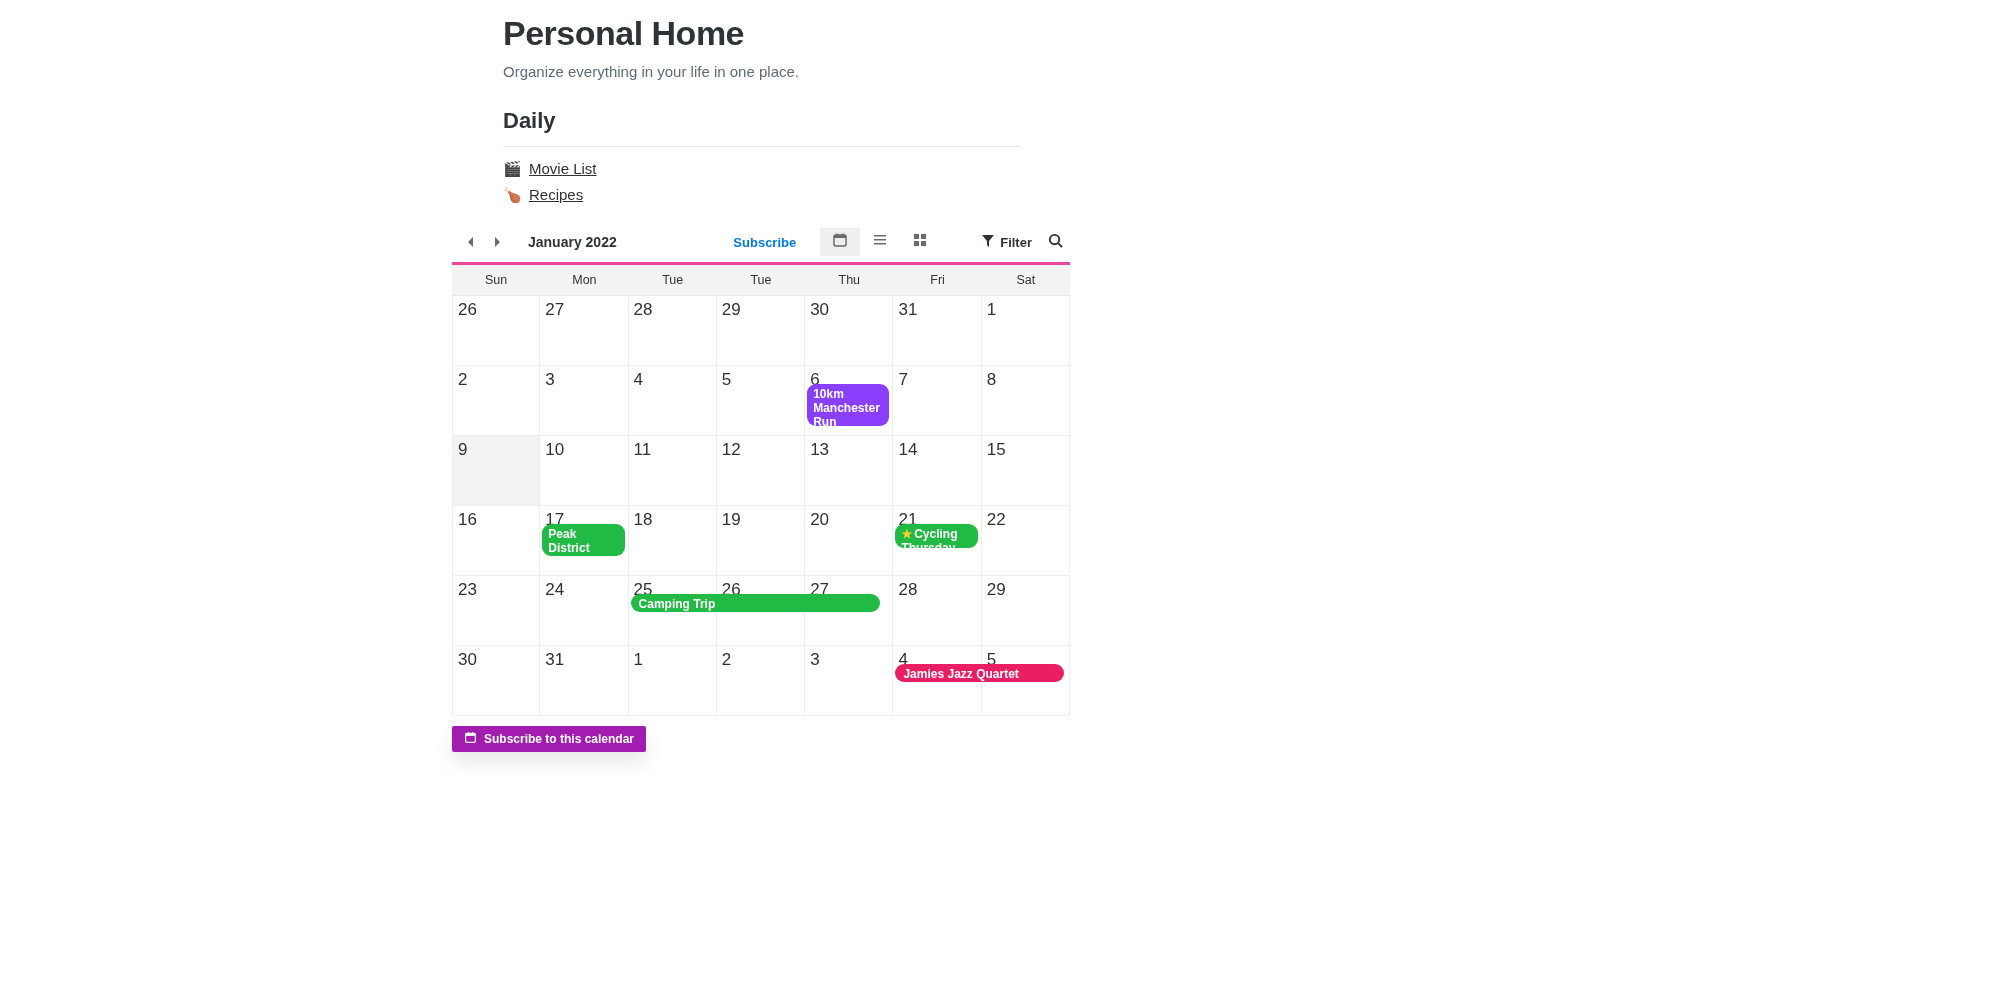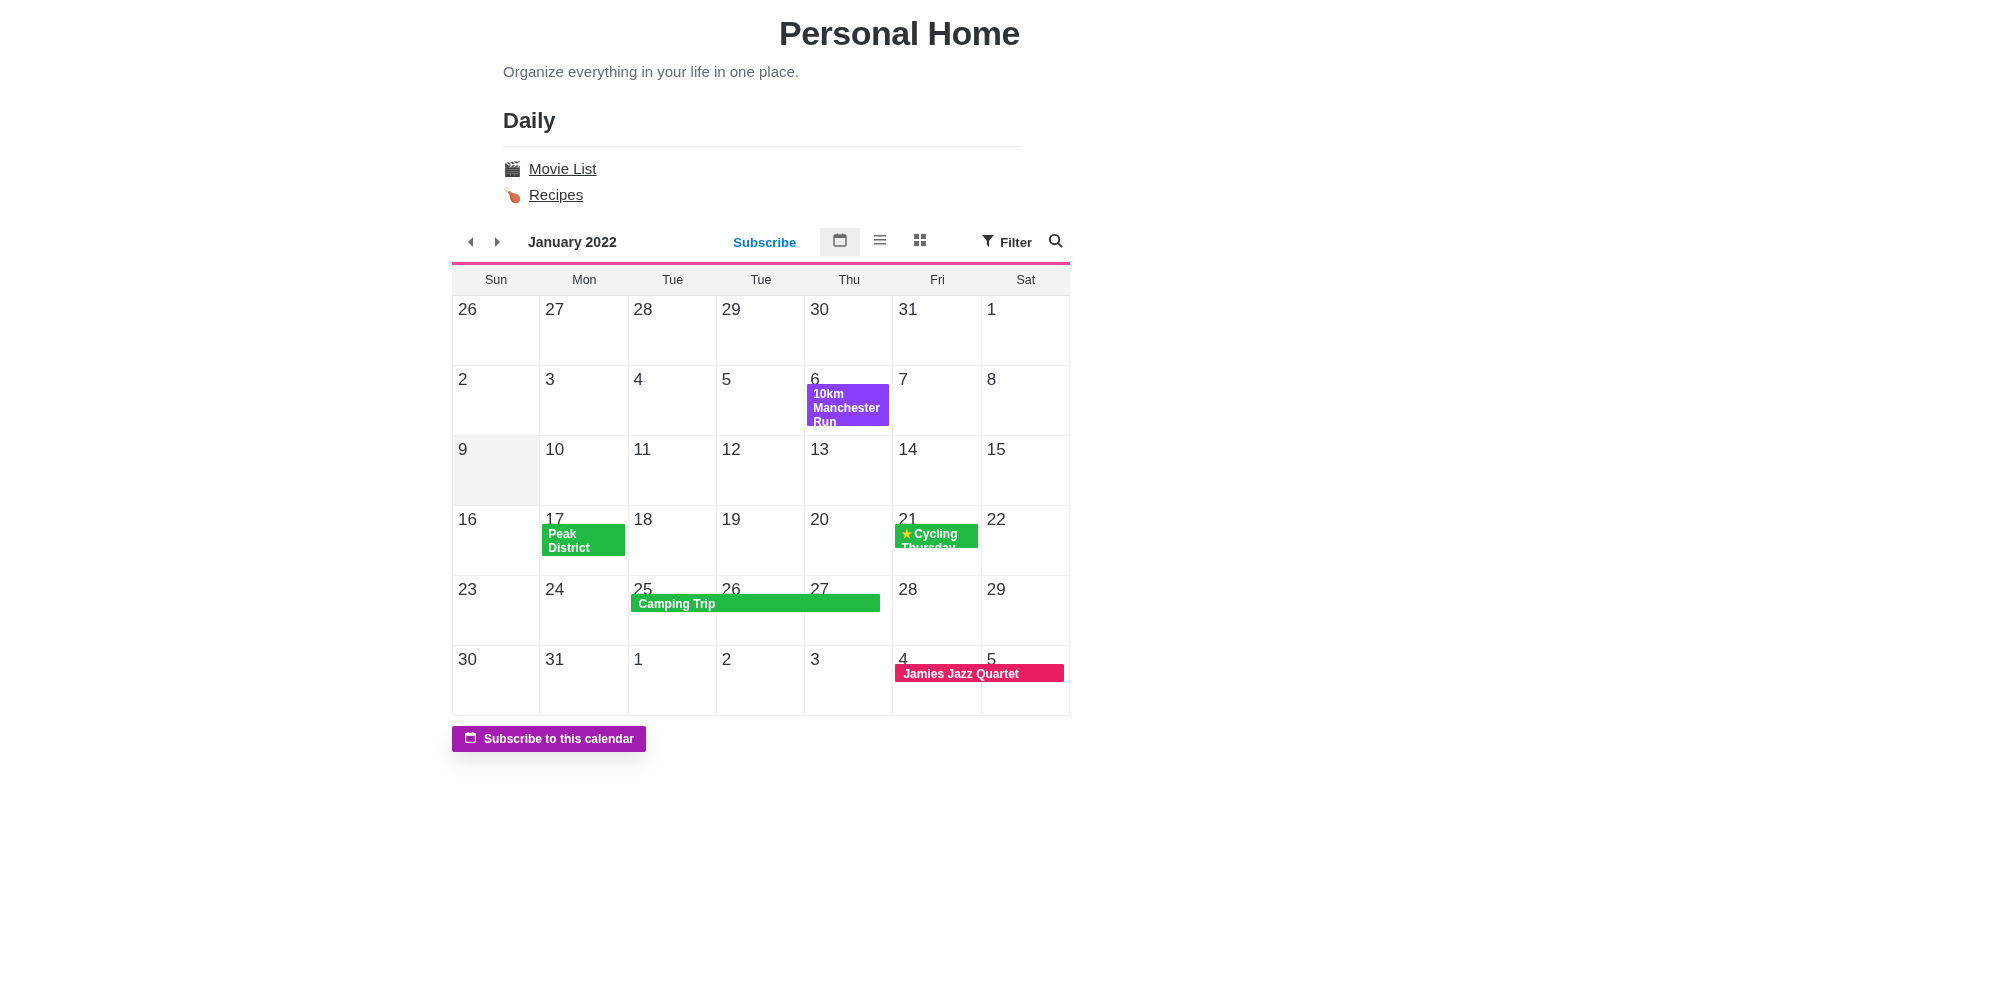--- a/index.html
+++ b/index.html
@@ -1,19 +1,19 @@
 <!DOCTYPE html>
 <html><head>
 <meta charset="utf-8">
 <style>
   * { box-sizing: border-box; }
   html, body { margin:0; padding:0; background:#fff; font-family: -apple-system, BlinkMacSystemFont, "Segoe UI", Helvetica, Arial, sans-serif; color:#2e3338; }
   .page { width:2000px; min-height:994px; position:relative; }
   .content { position:absolute; left:503px; top:14px; width:517px; }
-  .content h1 { margin:0 0 10px 0; font-size:34px; font-weight:700; color:#2e3338; letter-spacing:-0.5px;text-align:right; }
+  .content h1 { margin:0 0 10px 0; font-size:34px; font-weight:700; color:#2e3338; letter-spacing:-0.5px; }
   .subtitle { color:#5f6b7a; font-size:15px; margin-bottom:28px; }
   .section-h { font-size:22px; font-weight:700; margin:0 0 12px 0; }
   .hr { border:0; border-top:1px solid #e5e7eb; margin:0 0 10px 0; }
   .link-list { font-size:15px; line-height:1.6; }
   .link-list .link-row { display:flex; align-items:center; gap:8px; margin-bottom:2px; }
   .link-list .emoji { width:18px; text-align:center; }
   .link-list a { color:#2e3338; text-decoration:underline; cursor:pointer; }
 
   .cal-wrap { position:absolute; left:452px; top:222px; width:618px; background:#fff; }
   .cal-toolbar { height:40px; display:flex; align-items:center; position:relative; }
@@ -34,21 +34,21 @@
 
   .dow-row { display:grid; grid-template-columns:repeat(7,1fr); background:#f3f3f3; border-top:3px solid #ec4899; border-bottom:1px solid #e5e7eb; }
   .dow { text-align:center; font-size:12.5px; color:#2e3338; padding:8px 0; }
 
   .grid { display:grid; grid-template-columns:repeat(7,1fr); }
   .cell { border-right:1px solid #eeeeee; border-bottom:1px solid #eeeeee; min-height:70px; position:relative; padding:4px 0 0 0; overflow:visible; }
   .cell:nth-child(7n+1){ border-left:1px solid #eeeeee; }
   .grid.row1 .cell { min-height:70px; }
   .date { font-size:17px; padding-left:5px; color:#2e3338; }
   .cell.today { background:#f3f3f3; }
-  .event { position:absolute; left:2px; top:18px; font-size:12px; color:#fff; padding:4px 6px; font-weight:600; line-height:1.15; border-radius:1px; overflow:hidden; }
+  .event { position:absolute; left:2px; top:18px; font-size:12px; color:#fff; padding:4px 6px; font-weight:600; line-height:1.15; border-radius:9px; overflow:hidden; }
   .event.purple { background:#8a3ffc; }
   .event.green { background:#21ba45; }
   .event.pink { background:#e91e63; }
   .event .star { color:#ffd02a; margin-right:2px; }
   .event.multi { z-index:2; }
 
   .subscribe-btn { position:absolute; left:452px; top:726px; background:#a21caf; color:#fff; border:none; height:26px; padding:0 12px; font-size:12px; font-weight:700; border-radius:2px; display:flex; align-items:center; gap:7px; cursor:pointer; box-shadow:0 10px 20px rgba(0,0,0,0.10); }
   .subscribe-btn svg { width:13px; height:13px; }
 </style>
 </head>

